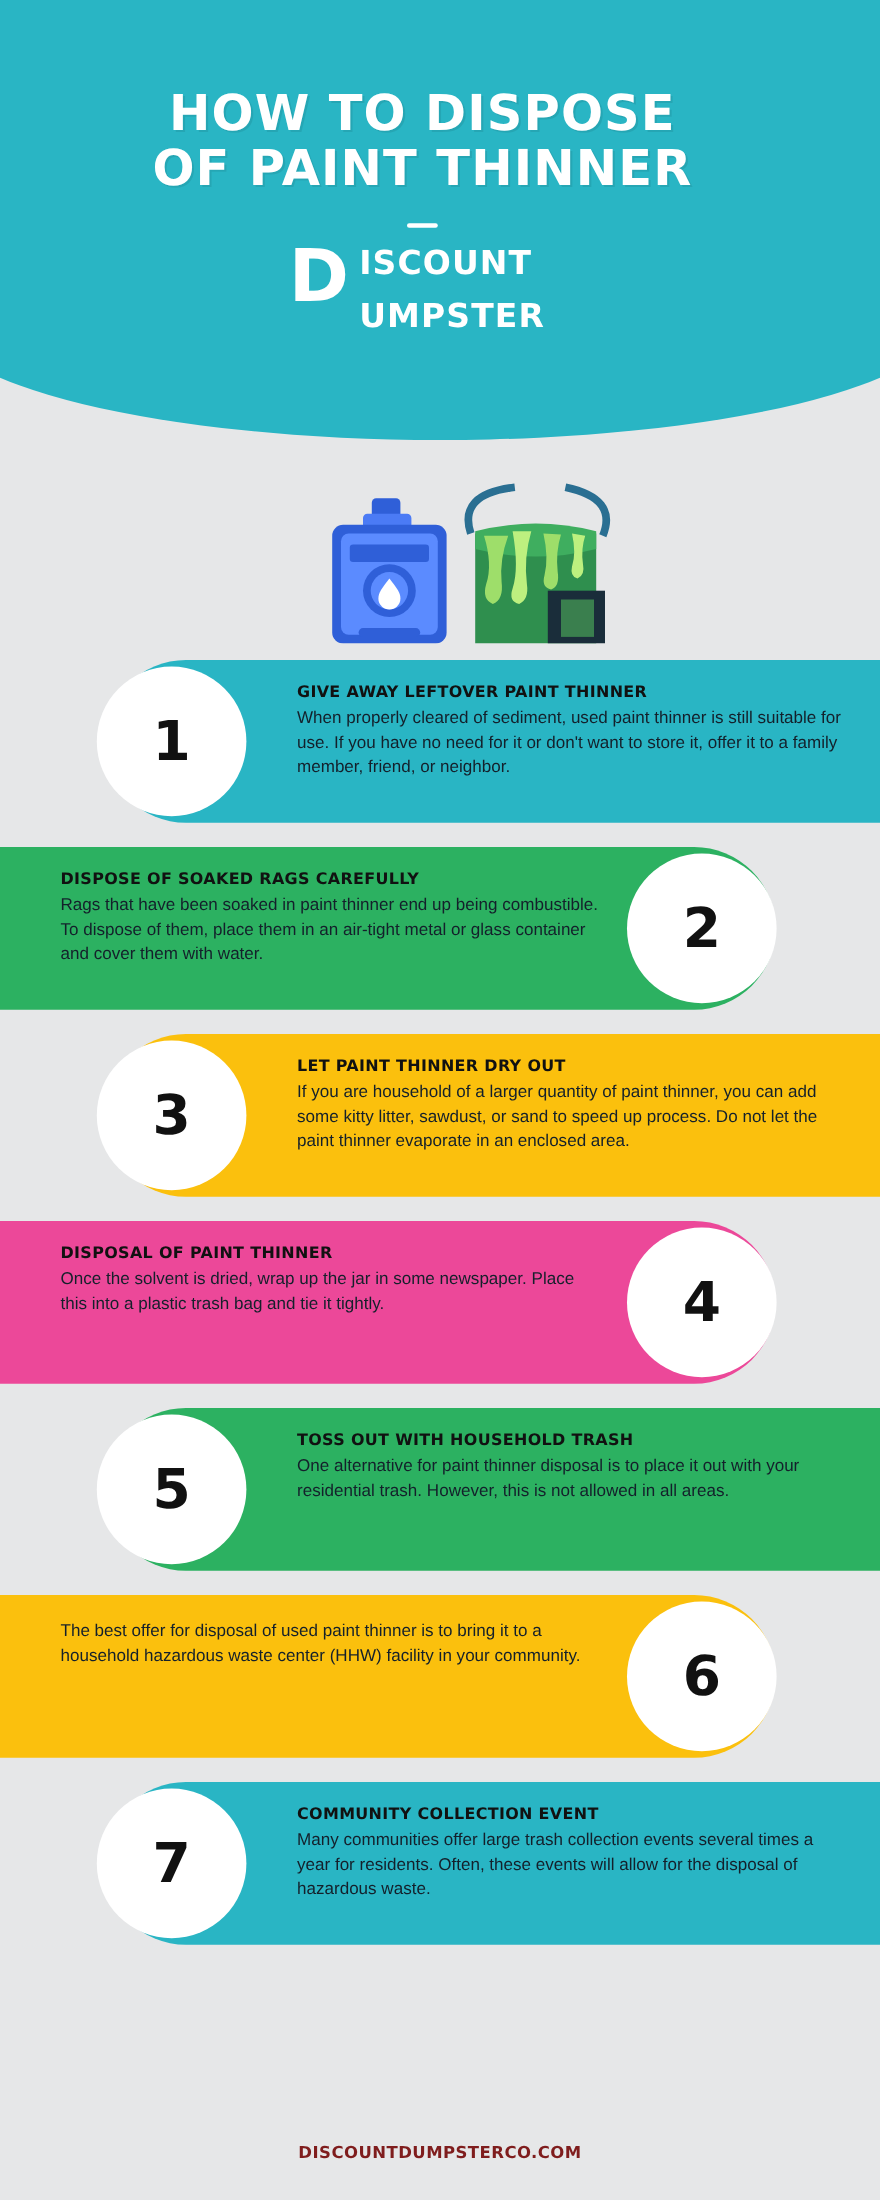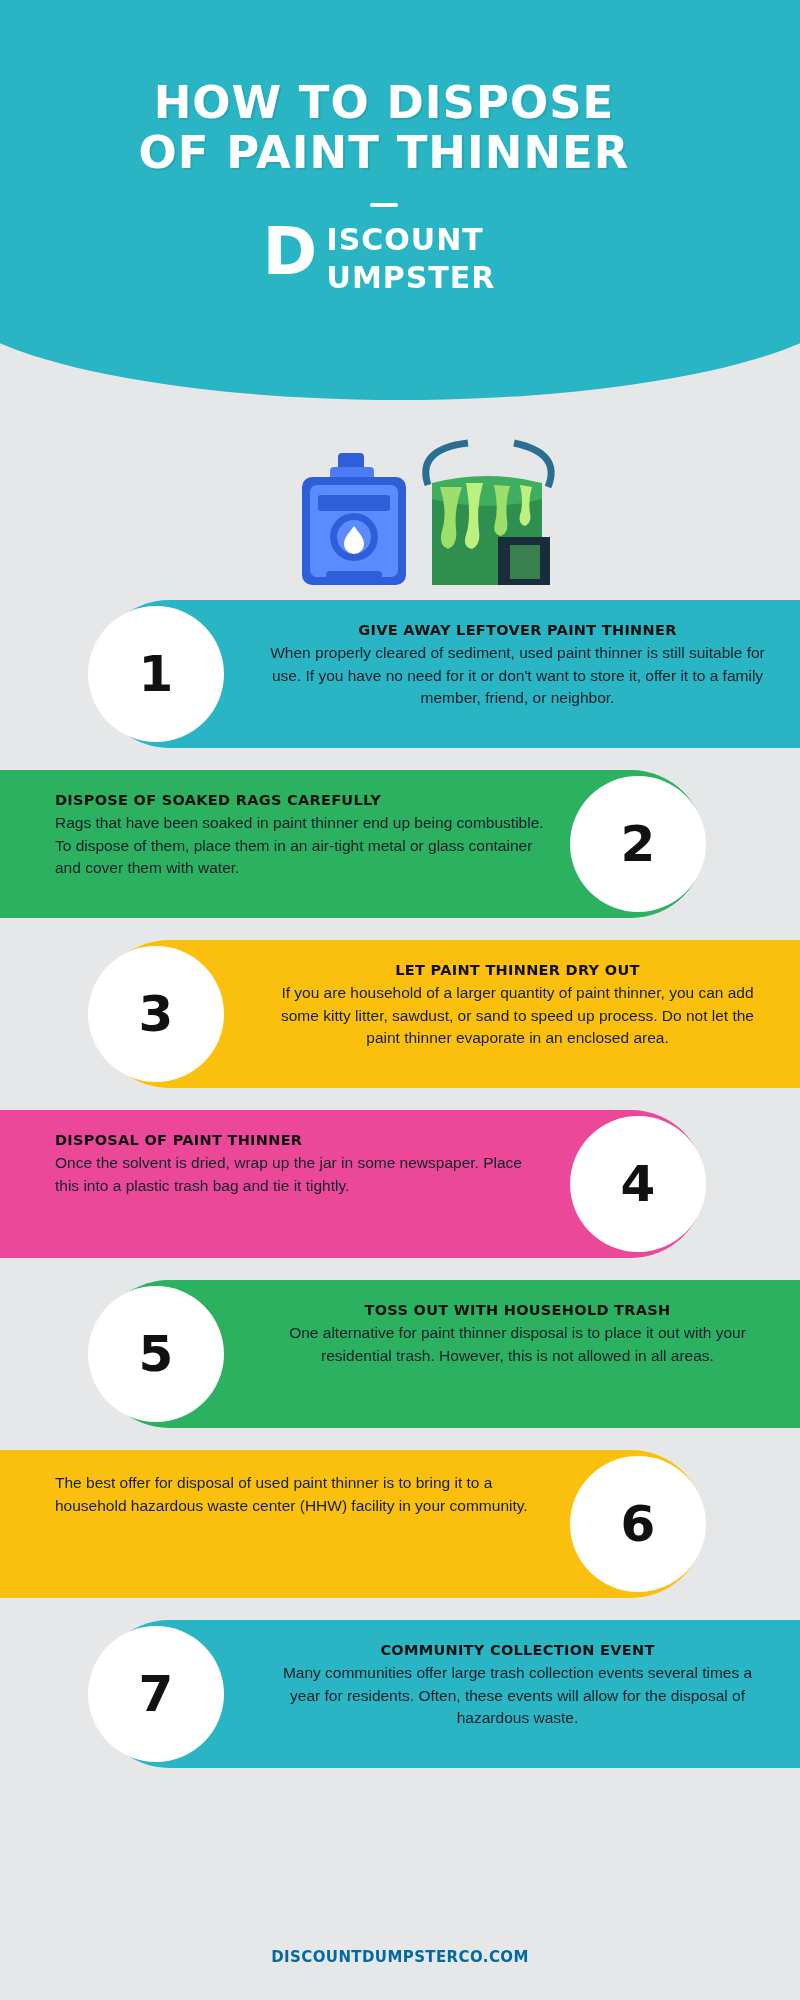--- a/index.html
+++ b/index.html
@@ -81,21 +81,21 @@
   }
   .brand .big-d {
     position: absolute;
     left: -10px;
     top: -4px;
     font-size: 66px;
     line-height: 62px;
     font-weight: bold;
   }
   .brand .bl1 { display: block; padding-left: 26px;}
-  .brand .bl2 { display: block; padding-left: 26px; margin-top: 8px;}
+  .brand .bl2 { display: block; padding-left: 26px; margin-top: 18px;}
 
   
   .illustration {
     position: absolute;
     top: 425px;
     left: 0;
     width: 800px;
     height: 160px;
     z-index: 4;
   }
@@ -119,21 +119,20 @@
     height: 148px;
     box-sizing: border-box;
   }
   
   .band.left {
     left: 95px;
     right: 0;
     width: 705px;
     border-radius: 74px 0 0 74px;
     padding: 0 40px 0 175px;
-    text-align: center;
   }
   .band.right {
     left: 0;
     width: 705px;
     border-radius: 0 74px 74px 0;
     padding: 0 175px 0 55px;
   }
   .circle {
     position: absolute;
     top: 6px;
@@ -189,21 +188,21 @@
     align-items: center;
     justify-content: center;
     background: #e6e7e8;
     z-index: 4;
   }
   .footer-text {
     font-family: "DejaVu Sans", sans-serif;
     font-weight: bold;
     font-size: 15px;
     letter-spacing: 0.4px;
-    color: #0369a1;
+    color: #7f1d1d;
   }
 </style>
 </head>
 <body>
 
 <div class="page">
 
   <div class="top-blue"></div>
 
   <div class="header-teal"></div>

